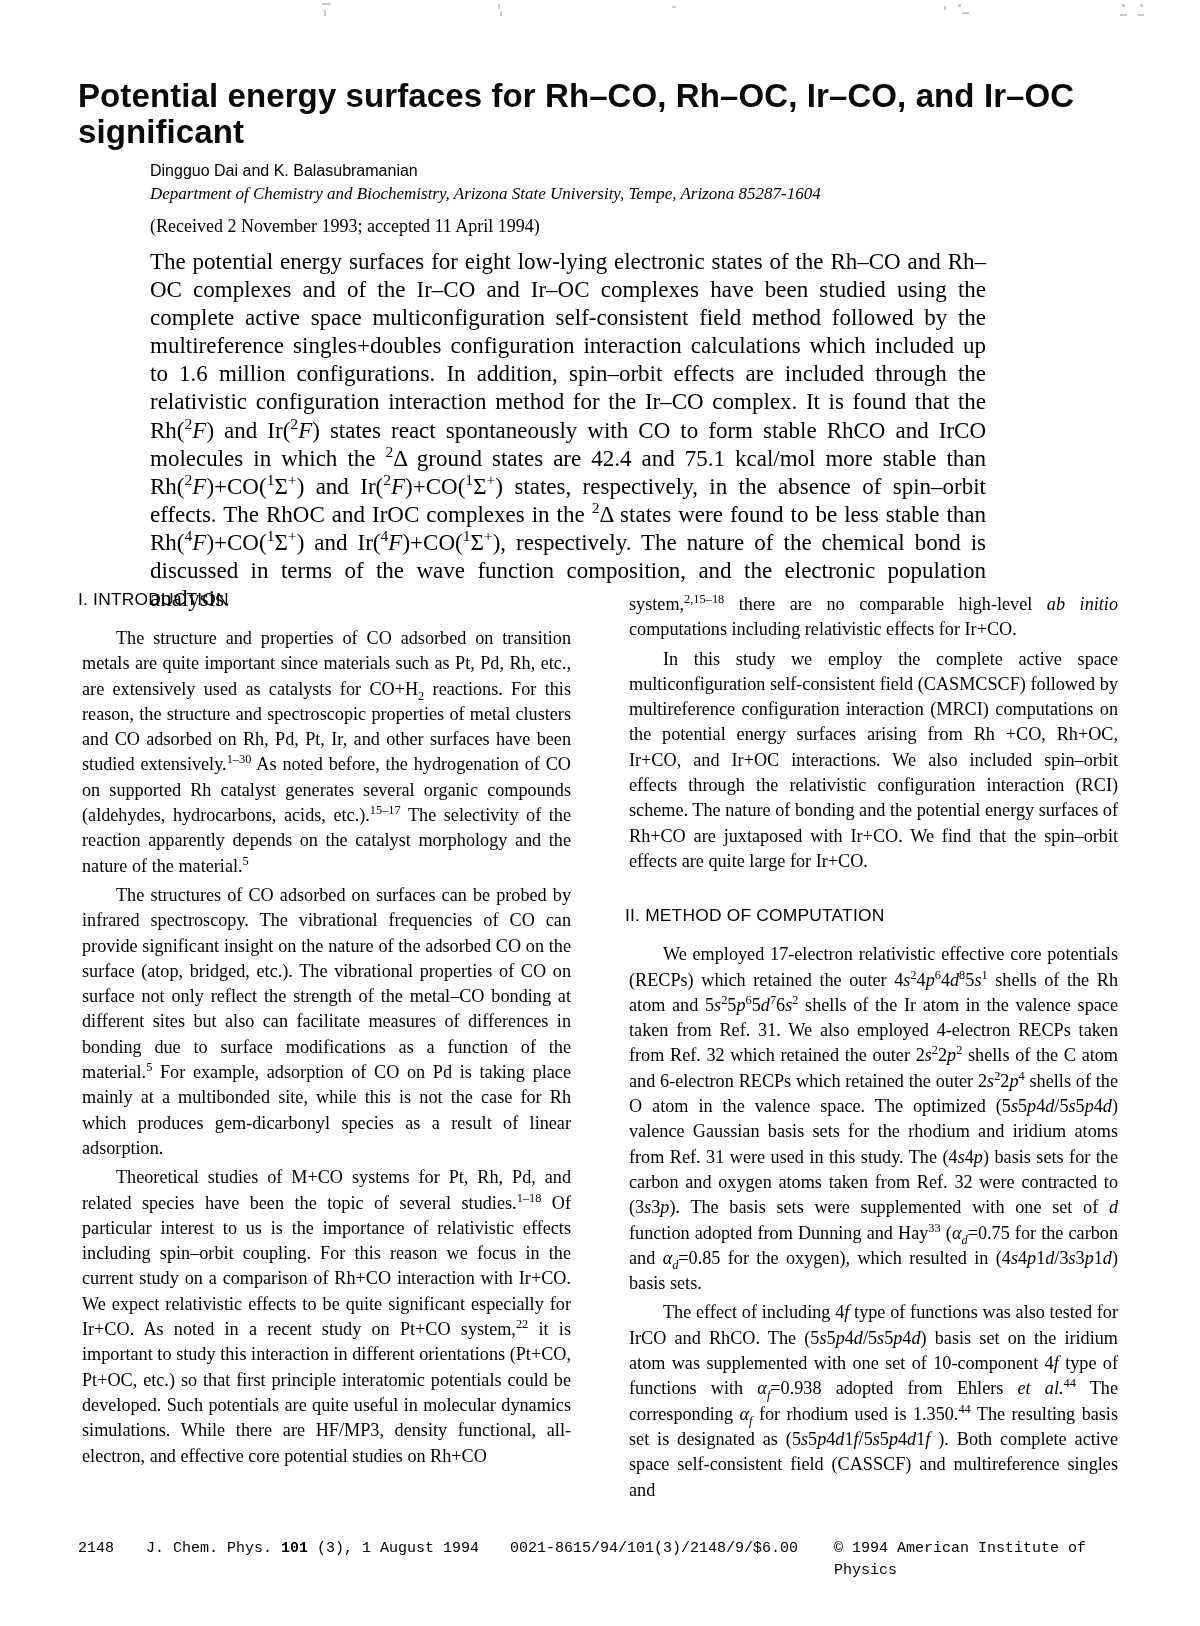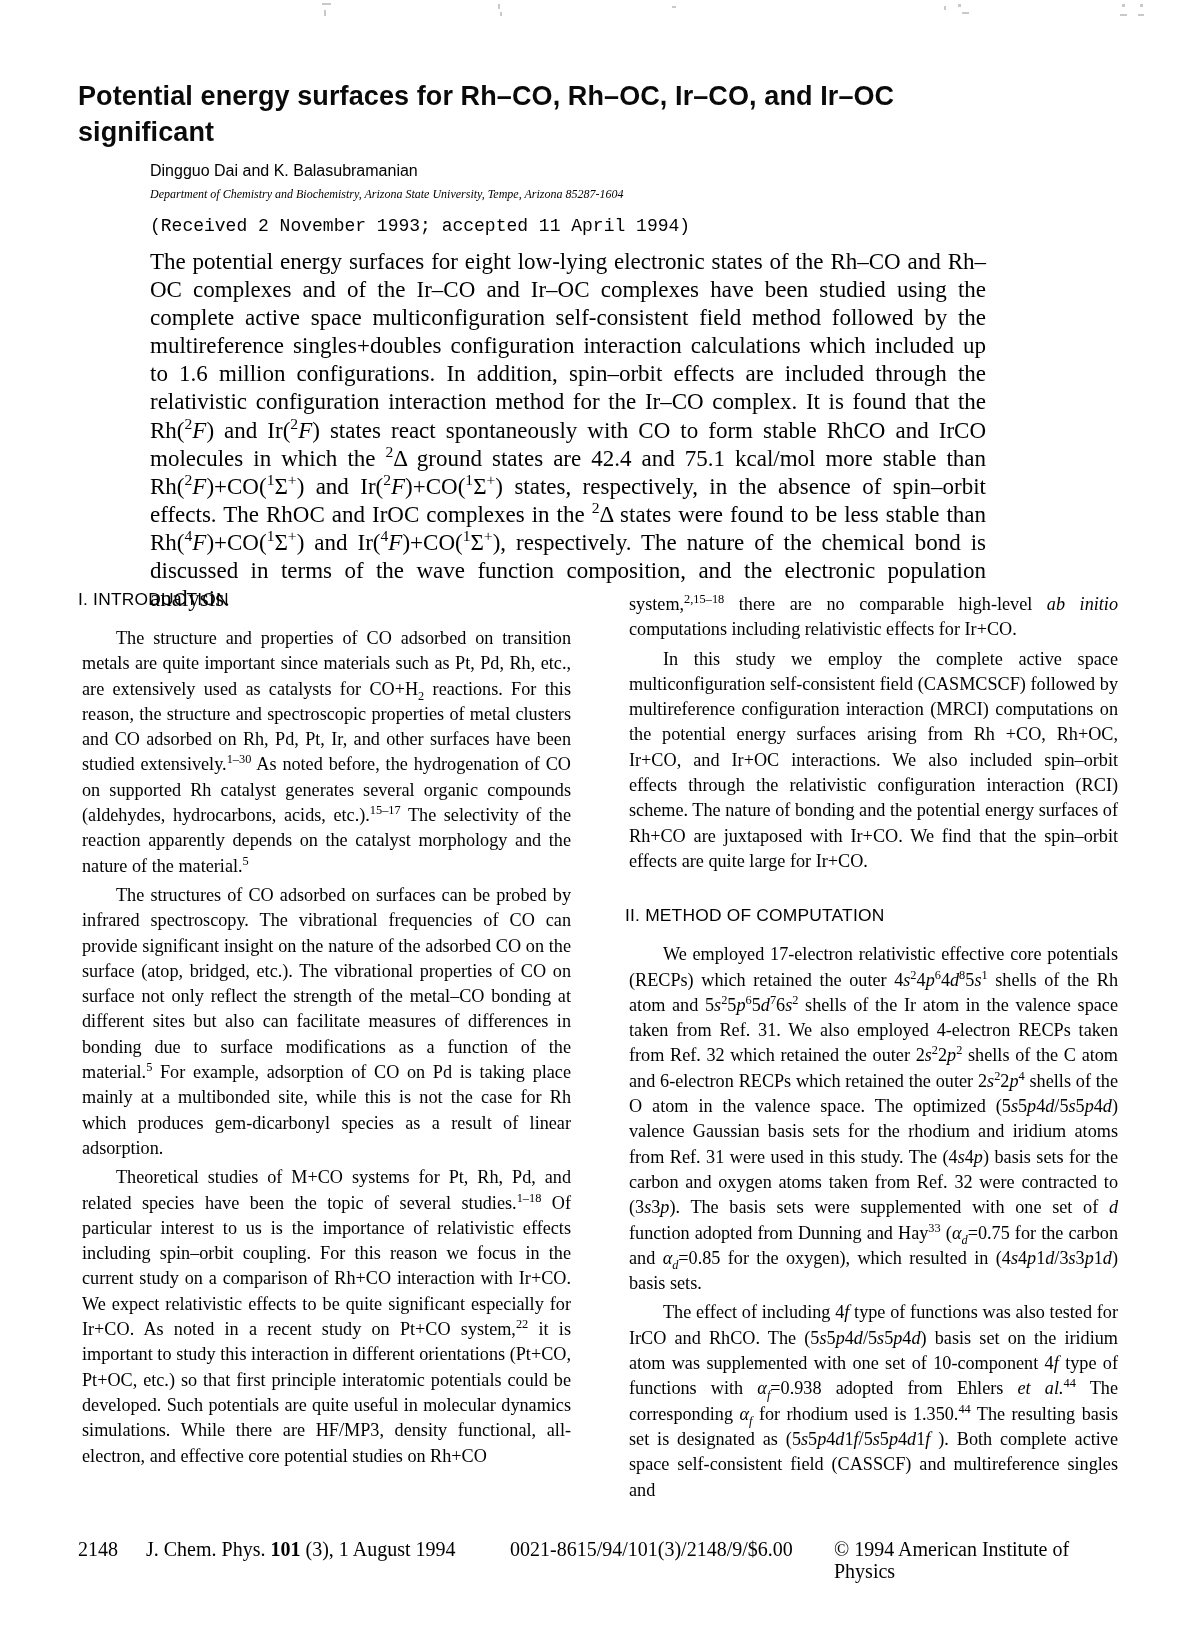--- a/index.html
+++ b/index.html
@@ -24,21 +24,21 @@
 
   .title-block {
     position: absolute;
     left: 78px;
     top: 78px;
     width: 1050px;
   }
   .article-title {
     font-family: "Liberation Sans", sans-serif;
     font-weight: bold;
-    font-size: 27px;
+    font-size: 33px;
     line-height: 36px;
     letter-spacing: 0.1px;
     margin: 0;
     color: #0a0a0a;
   }
 
   .authors-block {
     position: absolute;
     left: 150px;
     top: 160px;
@@ -46,29 +46,29 @@
   }
   .authors {
     font-family: "Liberation Sans", sans-serif;
     font-size: 16px;
     line-height: 22px;
     margin: 0 0 2px 0;
   }
   .affiliation {
     font-family: "Liberation Serif", serif;
     font-style: italic;
-    font-size: 12px;
+    font-size: 17px;
     line-height: 20px;
     margin: 0;
   }
   .received {
     position: absolute;
     left: 150px;
     top: 214px;
-    font-family: Liberation Mono, monospace;
+    font-family: Liberation Serif, serif;
     font-size: 18px;
     line-height: 24px;
   }
 
   .abstract {
     position: absolute;
     left: 150px;
     top: 248px;
     width: 836px;
     font-family: "Liberation Serif", serif;
@@ -117,22 +117,22 @@
   sup { font-size: 0.68em; vertical-align: super; line-height: 0; }
   sub { font-size: 0.68em; vertical-align: sub;   line-height: 0; }
   i, .it { font-style: italic; }
 
   .footer {
     position: absolute;
     left: 78px;
     top: 1538px;
     width: 1050px;
     height: 26px;
-    font-family: Liberation Serif, serif;
-    font-size: 20px;
+    font-family: Liberation Mono, monospace;
+    font-size: 15px;
     line-height: 22px;
   }
   .f-page   { position: absolute; left: 0;    top: 0; }
   .f-jref   { position: absolute; left: 68px; top: 0; }
   .f-code   { position: absolute; left: 432px;top: 0; }
   .f-copy   { position: absolute; left: 756px;top: 0; }
   .f-jref b { font-weight: bold; }
 </style>
 </head>
 <body>

